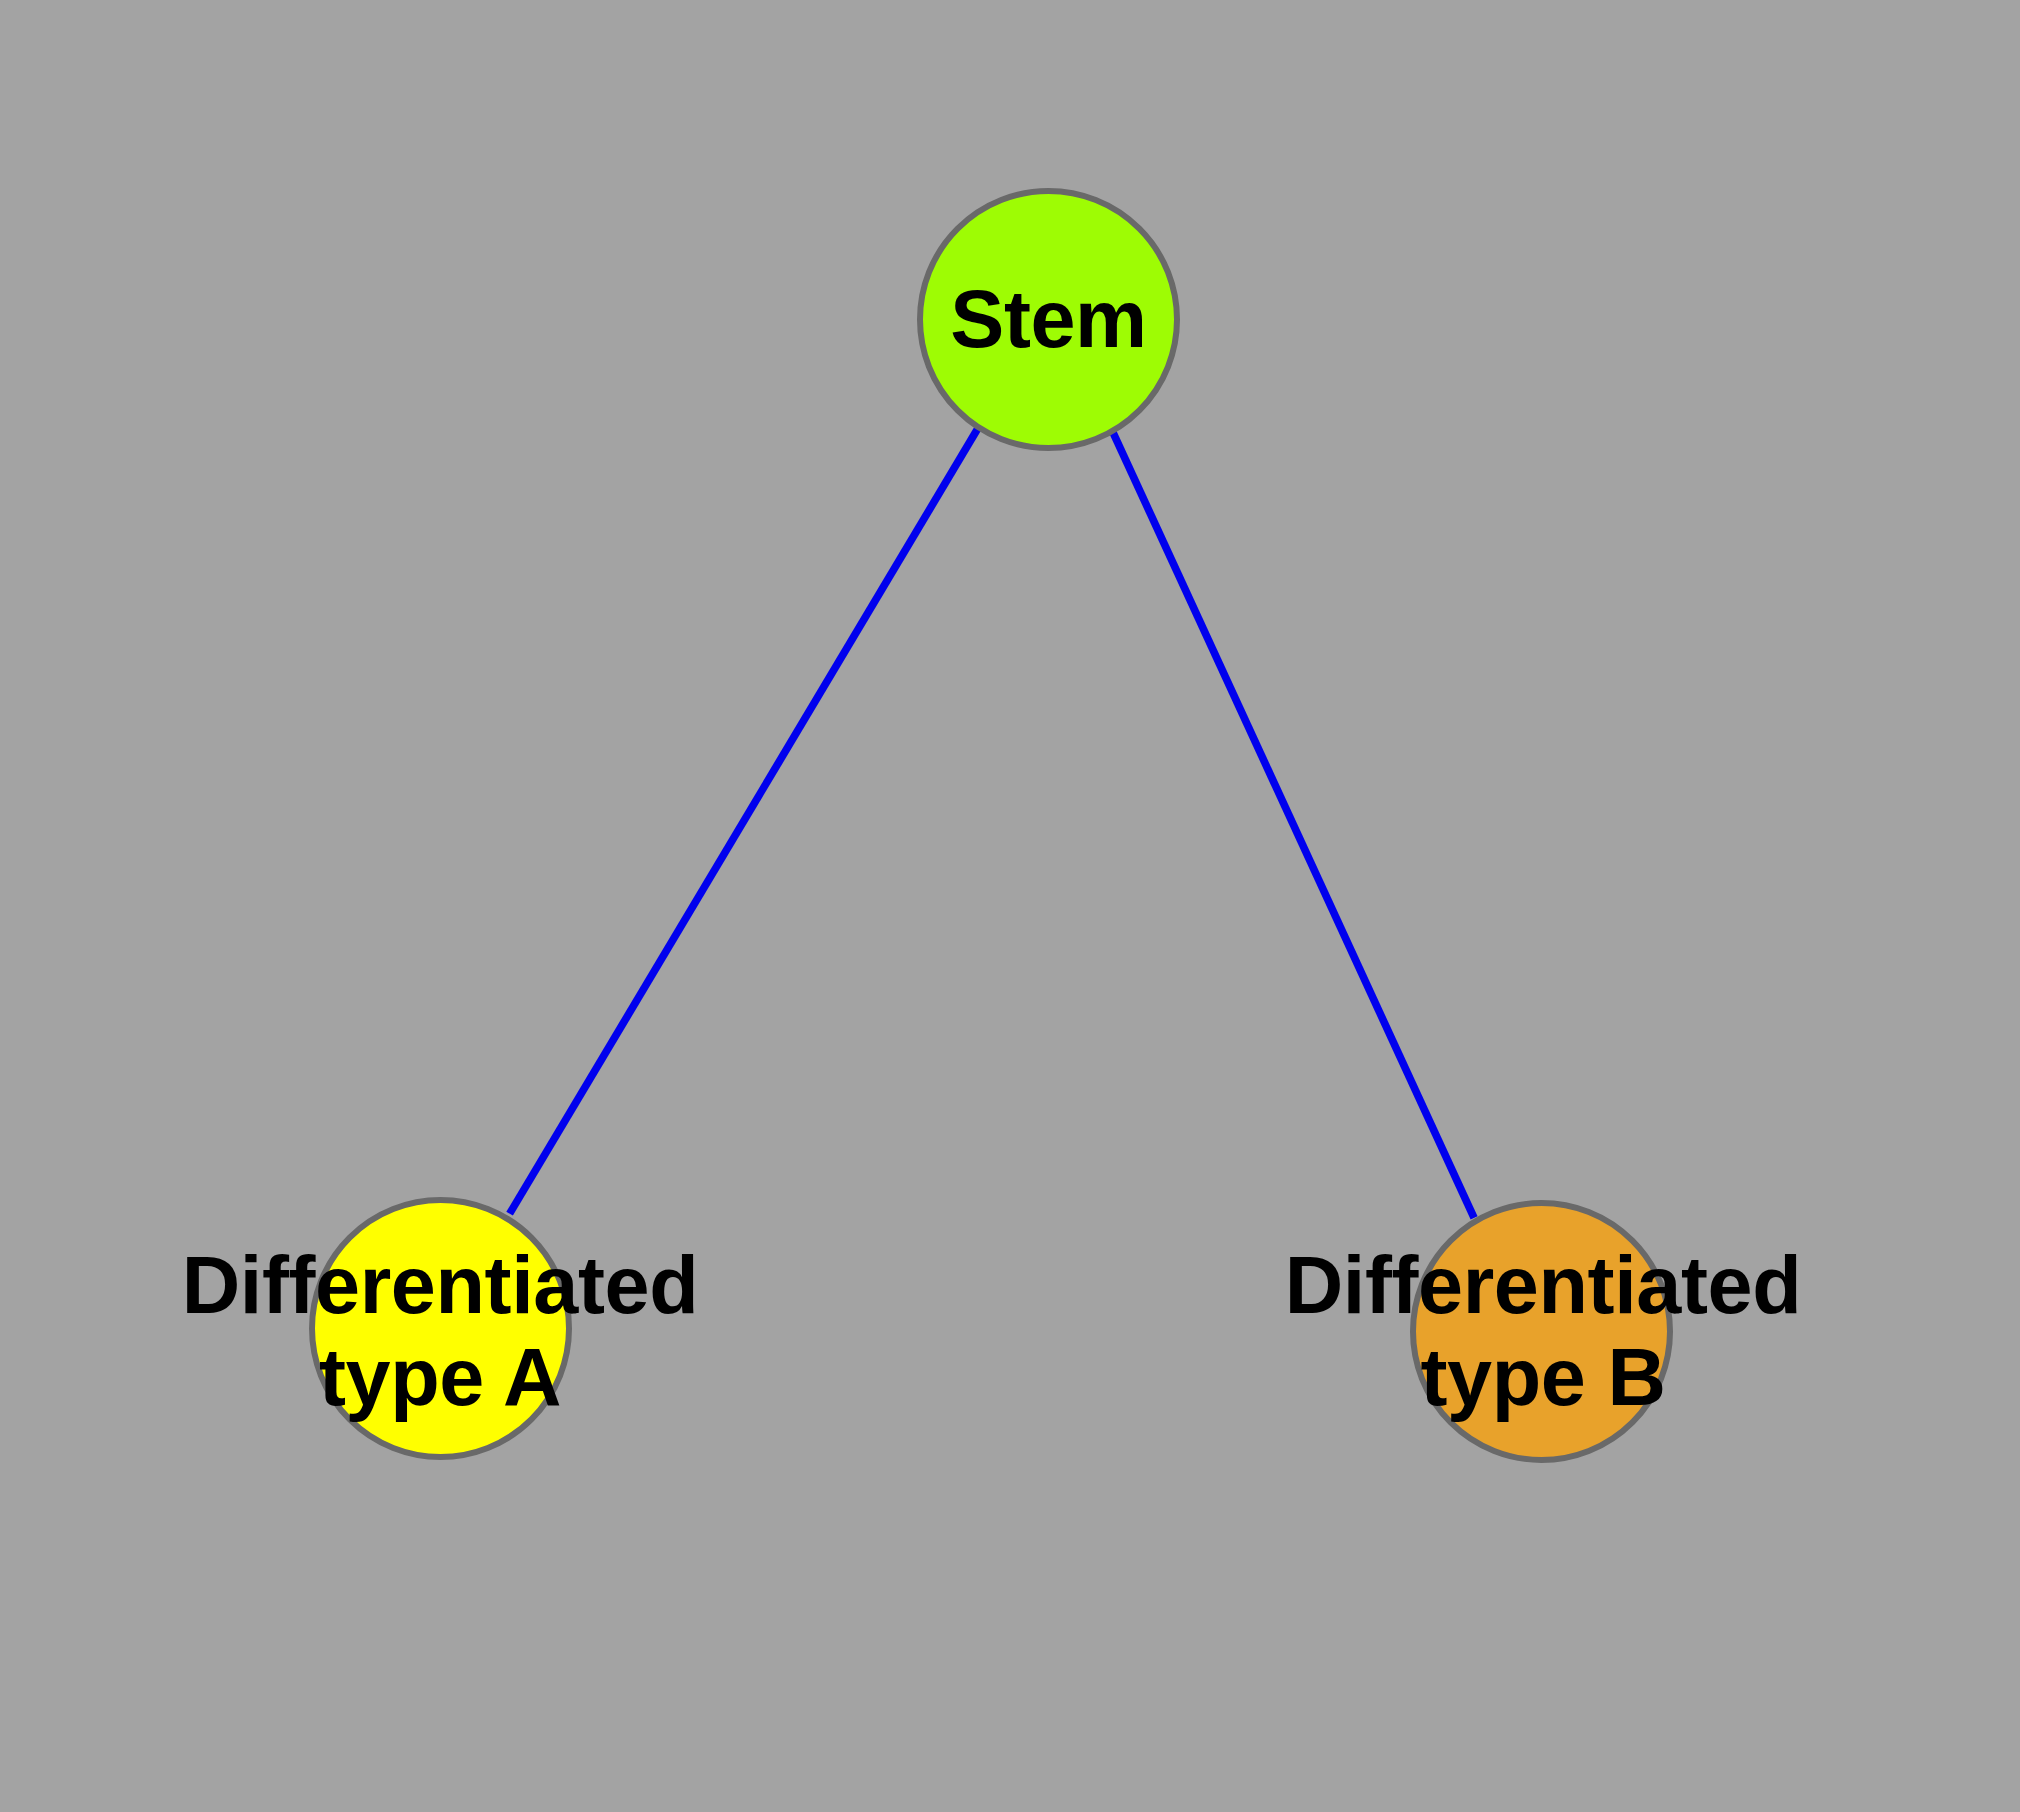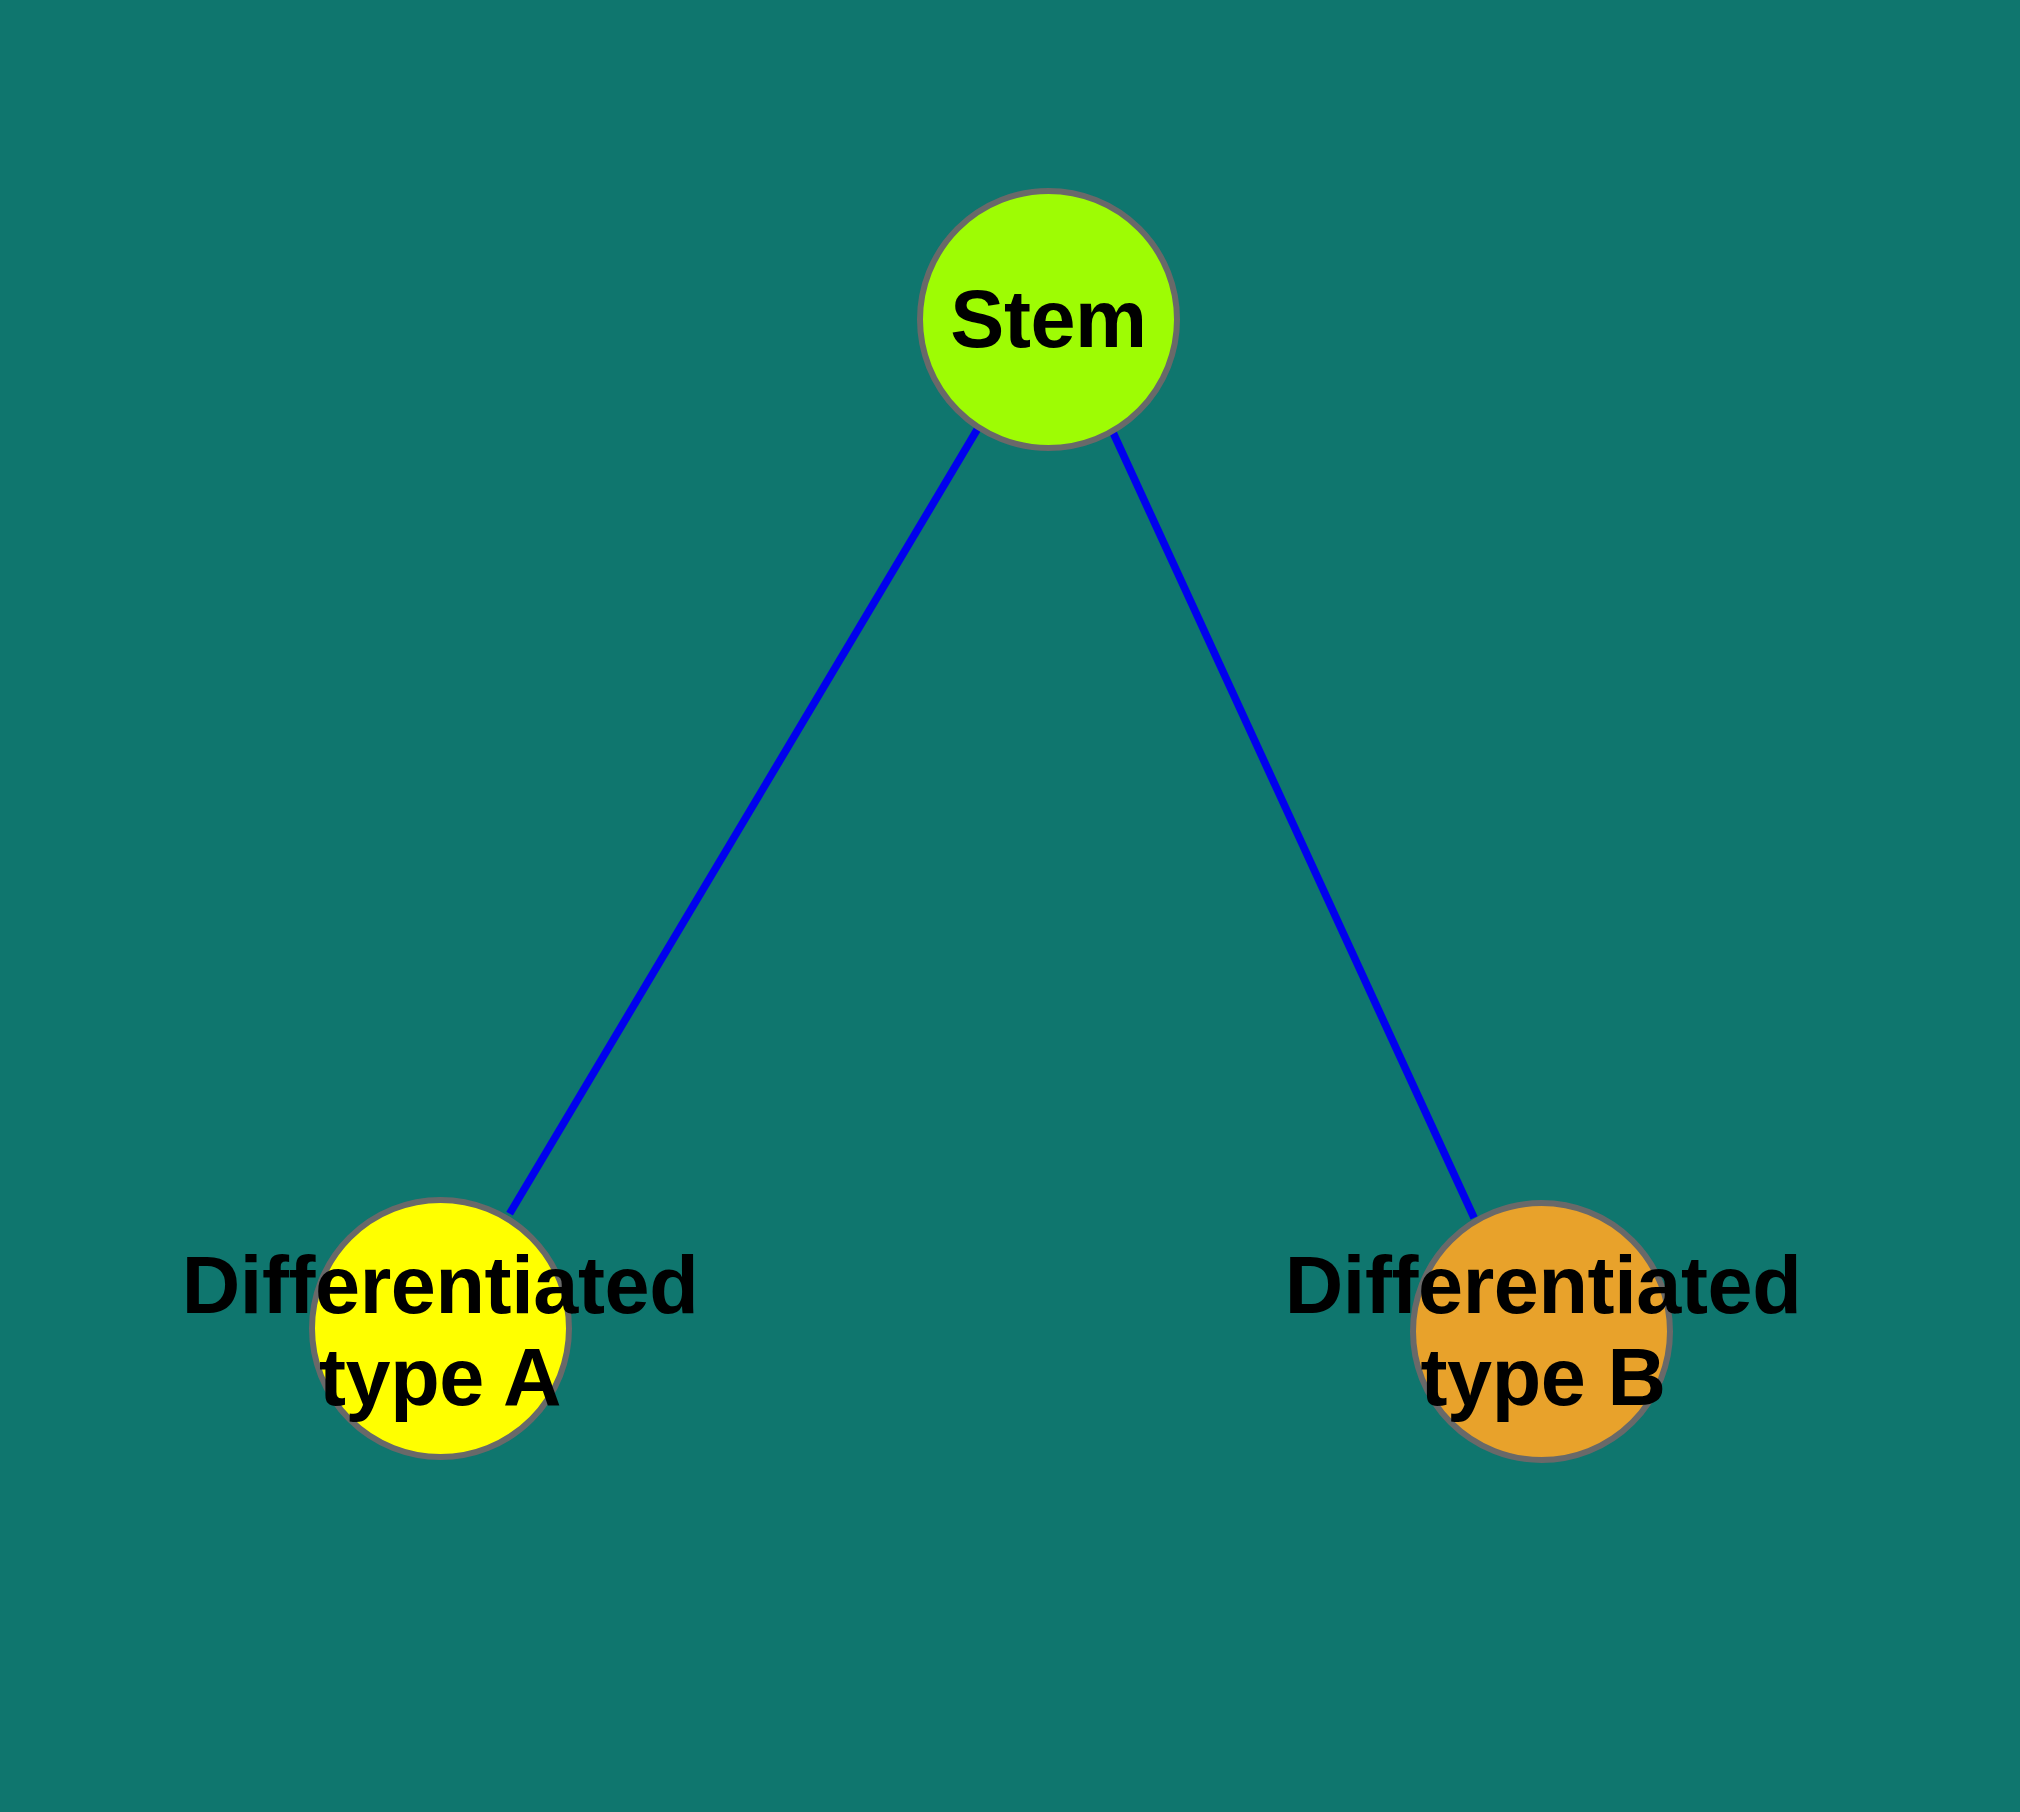--- a/index.html
+++ b/index.html
@@ -9,21 +9,21 @@
   body {
     width: 2021px;
     height: 1812px;
     overflow: hidden;
     font-family: "Liberation Sans", sans-serif;
   }
   #graph-canvas {
     position: relative;
     width: 2021px;
     height: 1812px;
-    background: #0f766e;
+    background: #a3a3a3;
   }
   #edge-layer {
     position: absolute;
     left: 0;
     top: 0;
     width: 2021px;
     height: 1812px;
   }
   .node {
     position: absolute;

